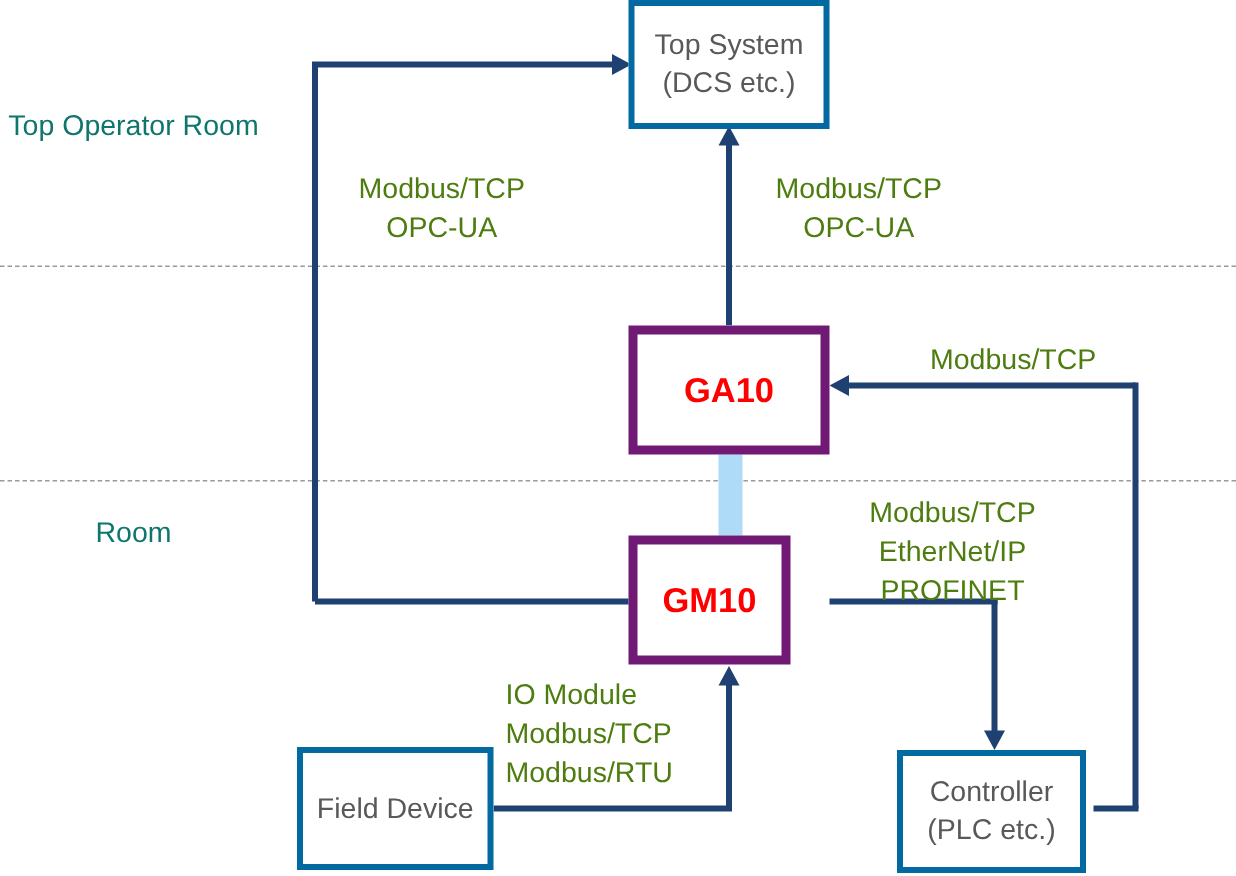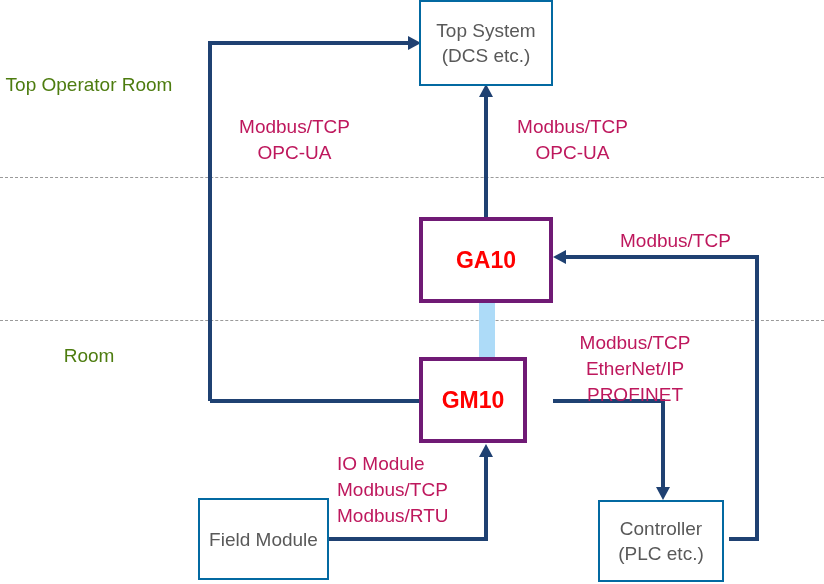--- a/index.html
+++ b/index.html
@@ -25,48 +25,48 @@
   }
   #divider-top { top: 177px; }
   #divider-bottom { top: 320px; }
 
   
   .zone-label {
     position: absolute;
     width: 170px;
     left: 4px;
     text-align: center;
-    color: #4d7c0f;
+    color: #0f766e;
     font-size: 19px;
     line-height: 27px;
     font-weight: normal;
   }
   #zone-top    { top: 71px; }
   #zone-middle { top: 213px; }
   #zone-field  { top: 342px; }
 
   
   .box {
     position: absolute;
     box-sizing: border-box;
     display: flex;
     flex-direction: column;
     align-items: center;
     justify-content: center;
     background: #ffffff;
     text-align: center;
   }
   .box-gray {
-    border: 2px solid #0369a1;
+    border: 4px solid #0369a1;
     color: #595959;
     font-size: 19px;
     line-height: 25px;
   }
   .box-red {
-    border: 4px solid #701a75;
+    border: 6px solid #701a75;
     color: #ff0000;
     font-size: 23px;
     font-weight: bold;
   }
   #box-top-system { left: 419px; top: 0px;   width: 134px; height: 86px; }
   #box-ga10       { left: 419px; top: 217px; width: 134px; height: 86px; }
   #box-gm10       { left: 419px; top: 357px; width: 108px; height: 86px; }
   #box-controller { left: 598px; top: 500px; width: 126px; height: 82px; }
   #box-field-device { left: 198px; top: 498px; width: 131px; height: 82px; }
 
@@ -110,21 +110,21 @@
   }
   .arrow-down {
     border-left: 7px solid transparent;
     border-right: 7px solid transparent;
     border-top: 13px solid #1f4172;
   }
 
   
   .edge-label {
     position: absolute;
-    color: #be185d;
+    color: #4d7c0f;
     font-size: 19px;
     line-height: 26px;
     white-space: pre-line;
   }
   #label-left-uplink  { left: 222px; top: 114px; text-align: center; width: 145px; }
   #label-ga10-uplink  { left: 500px; top: 114px; text-align: center; width: 145px; }
   #label-plc-to-ga10  { left: 620px; top: 228px; text-align: left;  width: 180px; }
   #label-gm10-to-plc  { left: 560px; top: 330px; text-align: center; width: 150px; }
   #label-fd-to-gm10   { left: 337px; top: 451px; text-align: left; width: 150px; }
 </style>
@@ -169,21 +169,21 @@
 (DCS etc.)</div>
 
   <div id="box-ga10" class="box box-red">GA10</div>
 
   <div id="box-gm10" class="box box-red">GM10</div>
 
   <div id="box-controller" class="box box-gray">Controller
 (PLC etc.)</div>
 
   <div id="box-field-device" class="box box-gray">Field
-Module</div>
+Device</div>
 
   <div id="label-left-uplink" class="edge-label">Modbus/TCP
 OPC-UA</div>
 
   <div id="label-ga10-uplink" class="edge-label">Modbus/TCP
 OPC-UA</div>
 
   <div id="label-plc-to-ga10" class="edge-label">Modbus/TCP</div>
 
   <div id="label-gm10-to-plc" class="edge-label">Modbus/TCP

